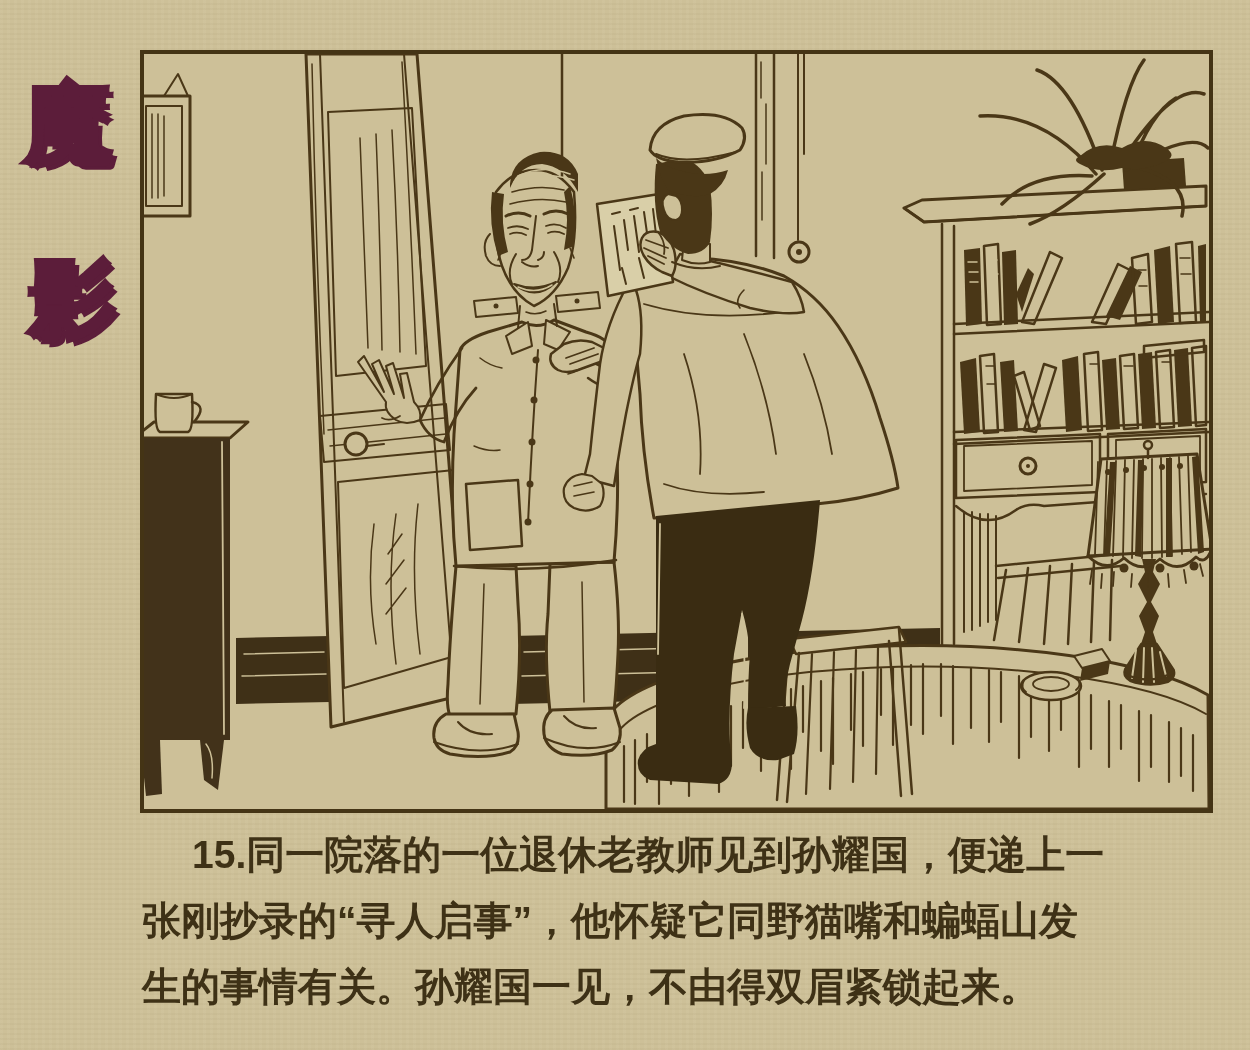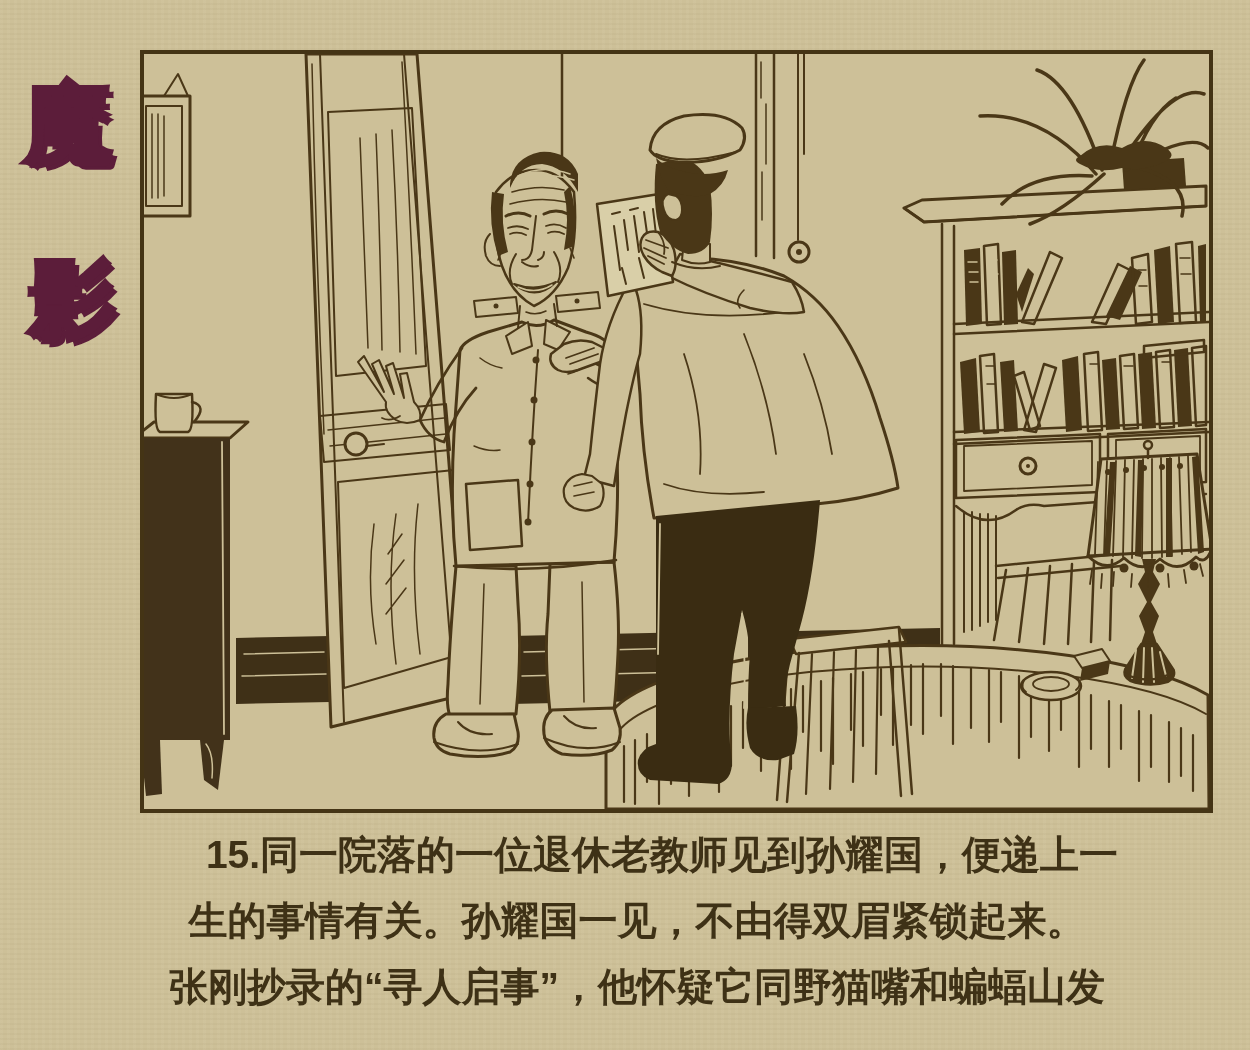--- a/index.html
+++ b/index.html
@@ -27,21 +27,21 @@
   .t2{left:28px;top:256px;}
   .panel{
     position:absolute;left:140px;top:50px;width:1065px;height:755px;
     border:4px solid #443415;box-sizing:content-box;background:#cdc098;
   }
   .panel svg{display:block;width:1065px;height:755px;}
   .caption{
     position:absolute;left:142px;top:822px;width:990px;
     color:#3e3116;font-weight:bold;font-size:39px;line-height:66px;
   }
-  .cap-line{margin:0;white-space:nowrap;text-align:center;}
+  .cap-line{margin:0;white-space:nowrap;}
   .cap-line.indent{padding-left:50px;}
 </style>
 </head>
 <body>
 
 <div class="page">
 
   <div class="title-block">
     <div class="title-char t1">魔</div>
     <div class="title-char t2">影</div>
@@ -315,17 +315,17 @@
           <path d="M512 690 Q498 694 494 706 Q492 720 506 726 L574 730 Q588 726 588 708 L586 690 Z" fill="#3a2c12" stroke="none"></path>
           <path d="M604 654 Q600 672 606 694 Q614 708 634 706 L650 700 Q656 680 652 652 Z" fill="#3a2c12" stroke="none"></path>
         </g>
 
       </g>
     </svg>
   </div>
 
   <div class="caption">
     <p class="cap-line indent">15.同一院落的一位退休老教师见到孙耀国，便递上一</p>
+    <p class="cap-line">张刚抄录的“寻人启事”，他怀疑它同野猫嘴和蝙蝠山发</p>
     <p class="cap-line">生的事情有关。孙耀国一见，不由得双眉紧锁起来。</p>
-    <p class="cap-line">张刚抄录的“寻人启事”，他怀疑它同野猫嘴和蝙蝠山发</p>
   </div>
 
 </div>
 
 </body></html>

